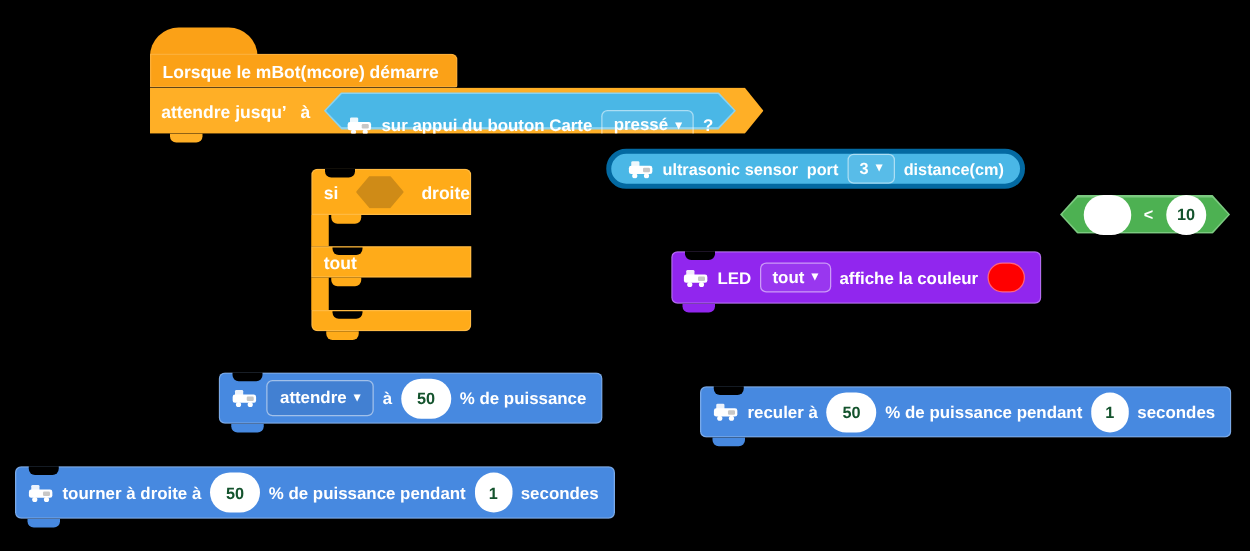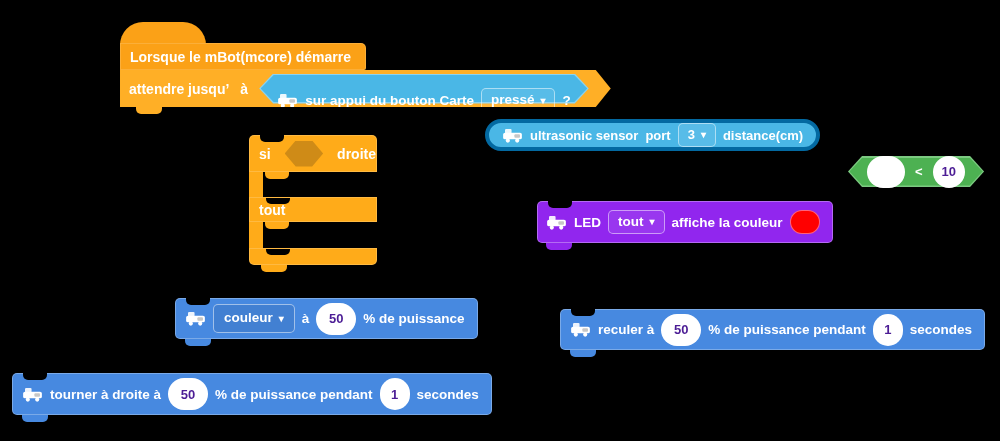--- a/index.html
+++ b/index.html
@@ -61,21 +61,21 @@
   
   .dropdown{
     display:inline-flex;align-items:center;gap:6px;padding:3px 9px;
     border:1px solid rgba(255,255,255,.5);border-radius:5px;
     background:rgba(255,255,255,.08);cursor:pointer;line-height:1.25;
   }
   .dropdown.dk{background:rgba(0,0,0,.06);}
   .dd-arrow{font-size:10px;line-height:1;}
   .oval{
     display:inline-flex;align-items:center;justify-content:center;
-    background:#fff;color:#4c1d95;border-radius:999px;height:23px;
+    background:#fff;color:#14532d;border-radius:999px;height:23px;
     padding:16px 9px;font-size:13px;min-width:22px;box-sizing:border-box;
   }
   .oval.empty{width:38px;height:24px;}
   .swatch{
     width:30px;height:24px;border-radius:999px;background:#FF0000;
     border:1px solid rgba(255,150,190,.65);box-sizing:border-box;
   }
   .icn{display:inline-flex;flex:none;}
   .qmark{font-size:13.5px;}
   .opsym{font-size:13px;}
@@ -194,21 +194,21 @@
       <span class="icn">
         <svg width="21" height="15" viewBox="0 0 22 16">
             <rect x="1" y="5" width="20" height="7" rx="2" fill="#fff"></rect>
             <rect x="3" y="1" width="7" height="5" rx="1.2" fill="#fff" opacity=".9"></rect>
             <rect x="13" y="6.6" width="6" height="3.8" rx="1" fill="rgba(0,0,0,.22)"></rect>
             <circle cx="6" cy="13.4" r="2.2" fill="#fff"></circle>
             <circle cx="16" cy="13.4" r="2.2" fill="#fff"></circle>
           </svg>
       </span>
       <span class="dropdown dk" style="padding:5px 10px;">
-        <span>couleur</span>
+        <span>attendre</span>
         <span class="dd-arrow">▾</span>
       </span>
       <span class="lbl">à</span>
       <span class="oval" style="min-width:40px;">50</span>
       <span class="lbl">% de puissance</span>
     </div>
     <div class="bump" style="left:10px;top:41px;background:#4789E0;"></div>
   </div>
 
   <div class="script" style="left:560px;top:309px;width:440px;height:50px;">

